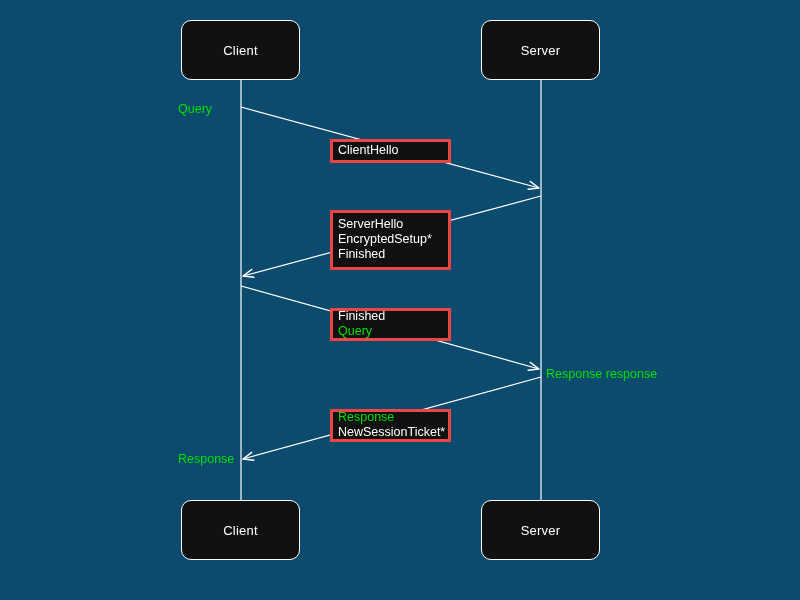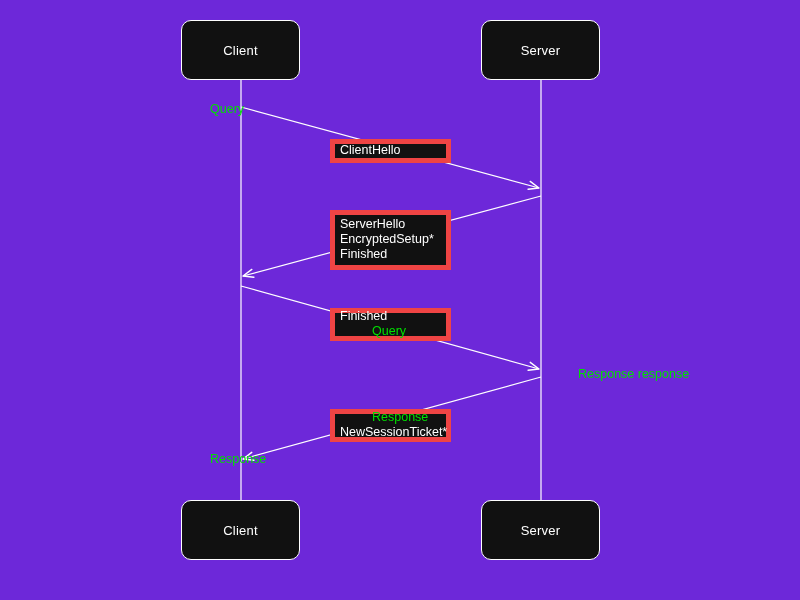--- a/index.html
+++ b/index.html
@@ -5,21 +5,21 @@
 <style>
   html, body {
     margin: 0;
     padding: 0;
     background: #111111;
   }
   #canvas {
     position: relative;
     width: 800px;
     height: 600px;
-    background: #6d28d9;
+    background: #0c4a6e;
     overflow: hidden;
     font-family: "Liberation Sans", sans-serif;
   }
   #diagram-svg {
     position: absolute;
     left: 0;
     top: 0;
     width: 800px;
     height: 600px;
   }
@@ -35,36 +35,36 @@
   }
   .actor-label {
     color: #ffffff;
     font-size: 13px;
     font-family: "Liberation Sans", sans-serif;
     line-height: 1;
     letter-spacing: 0.2px;
   }
   .msg-box {
     position: absolute;
-    border: 5px solid #ef4444;
+    border: 3px solid #ef4444;
     background: #111111;
     box-sizing: border-box;
     padding: 4px 5px 5px 5px;
     display: flex;
     flex-direction: column;
     justify-content: center;
   }
   .msg-line {
     font-size: 12.5px;
     line-height: 15px;
     font-family: "Liberation Sans", sans-serif;
     white-space: nowrap;
   }
   .c-white { color: #ffffff; }
-  .c-green { color: #00e000; margin-left: 32px; }
+  .c-green { color: #00e000; }
   .side-label {
     position: absolute;
     font-size: 12.5px;
     line-height: 15px;
     font-family: "Liberation Sans", sans-serif;
     white-space: nowrap;
   }
 </style>
 </head>
 <body>

